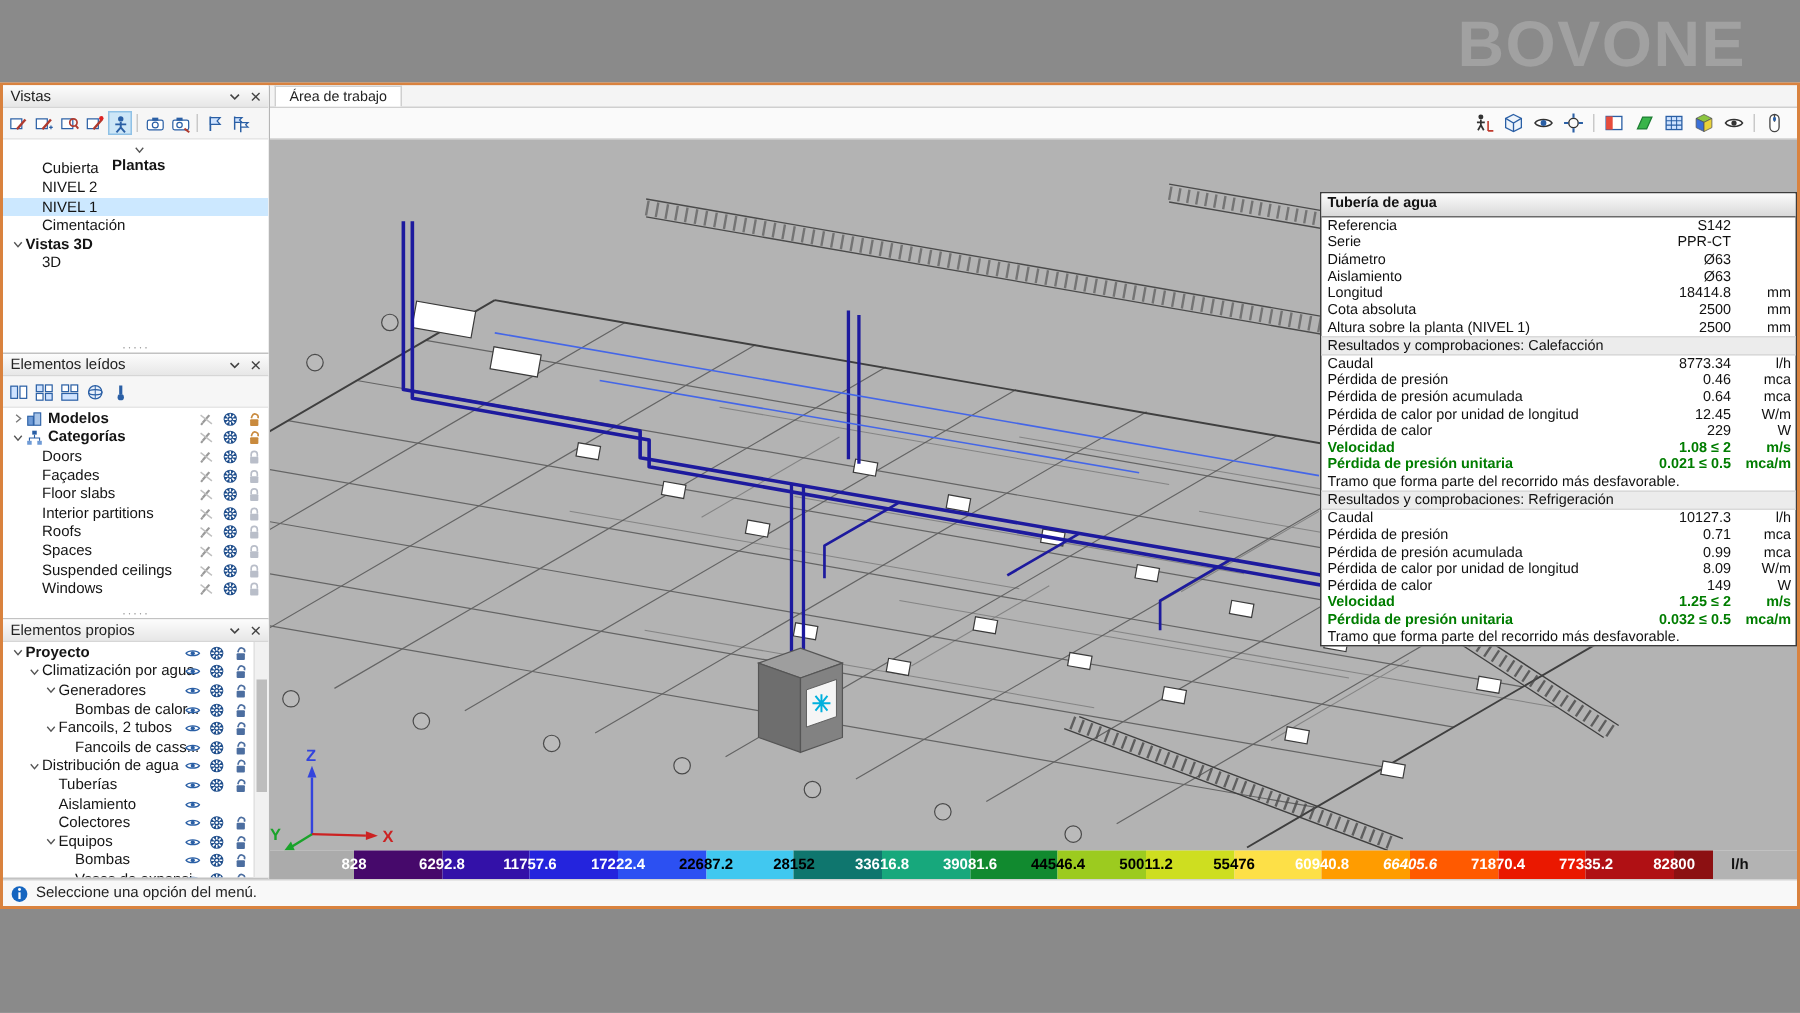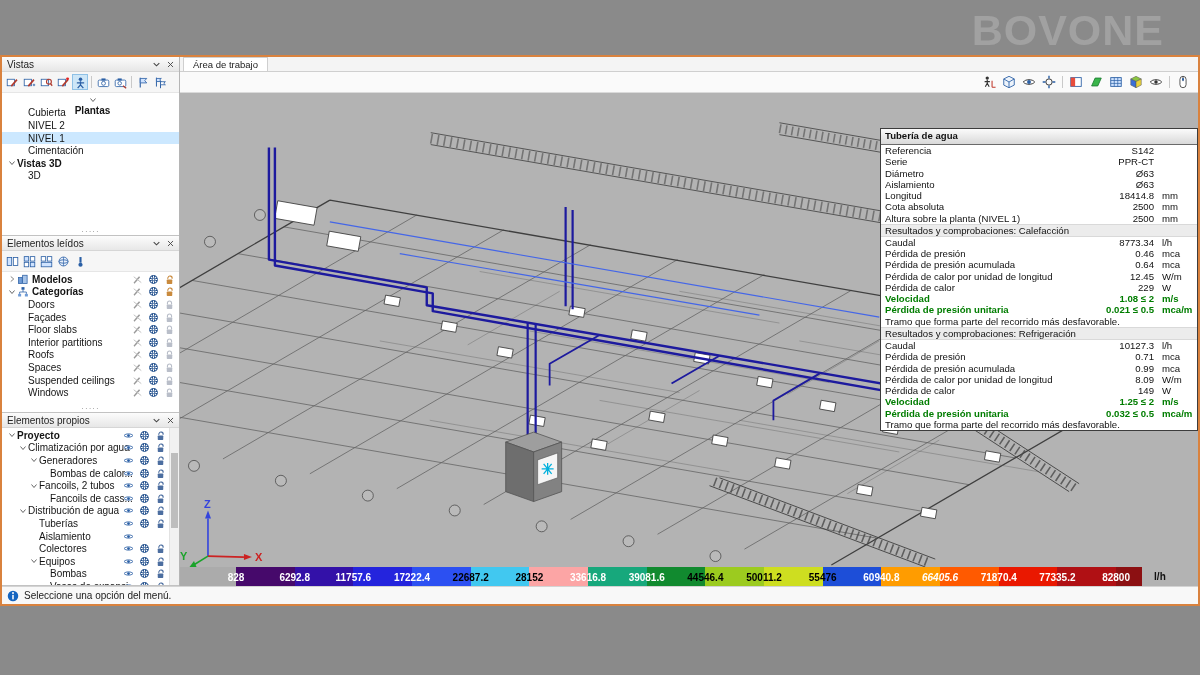--- a/index.html
+++ b/index.html
@@ -78,21 +78,21 @@
     padding-left:12px;font-weight:bold;}
   
   .info-panel{position:absolute;top:35px;right:0;width:316px;height:301px;background:#fff;
     border:1px solid #3c3c3c;z-index:10;display:flex;flex-direction:column;font-size:9.6px;color:#111;}
   .info-title{height:14px;flex:0 0 14px;background:linear-gradient(#fbfbfb,#d9d9d9);
     border-bottom:1px solid #6a6a6a;font-weight:bold;padding:1px 4px 0;}
   .info-rows{flex:1;display:flex;flex-direction:column;}
   .info-row{flex:1;display:flex;align-items:center;padding:0 3px 0 4px;min-height:0;}
   .info-row .lbl{flex:1;white-space:nowrap;overflow:hidden;}
   .info-row .val{width:74px;text-align:right;padding-right:8px;white-space:nowrap;}
-  .info-row .unit{width:32px;text-align:left;}
+  .info-row .unit{width:32px;text-align:right;}
   .info-row.section{background:#ececec;border-top:1px solid #d9d9d9;border-bottom:1px solid #d9d9d9;}
   .info-row.check{color:#007d00;font-weight:bold;}
 </style>
 </head>
 <body>
 
 <div class="watermark">BOVONE</div>
 
 <div class="app">
   <div class="app-body">
@@ -1355,36 +1355,36 @@
           </div>
           <div class="cb-cell" style="background: rgb(36, 36, 221);">
             <span class="cb-label" style="color: rgb(255, 255, 255);">11757.6</span>
           </div>
           <div class="cb-cell" style="background: rgb(44, 80, 242);">
             <span class="cb-label" style="color: rgb(255, 255, 255);">17222.4</span>
           </div>
           <div class="cb-cell" style="background: rgb(65, 200, 240);">
             <span class="cb-label" style="color: rgb(0, 0, 0);">22687.2</span>
           </div>
-          <div class="cb-cell" style="background: #fca5a5;">
+          <div class="cb-cell" style="background: #0f766e;">
             <span class="cb-label" style="color: rgb(0, 0, 0);">28152</span>
           </div>
           <div class="cb-cell" style="background: rgb(23, 168, 124);">
             <span class="cb-label" style="color: rgb(255, 255, 255);">33616.8</span>
           </div>
           <div class="cb-cell" style="background: rgb(17, 138, 47);">
             <span class="cb-label" style="color: rgb(255, 255, 255);">39081.6</span>
           </div>
           <div class="cb-cell" style="background: rgb(156, 203, 31);">
             <span class="cb-label" style="color: rgb(0, 0, 0);">44546.4</span>
           </div>
           <div class="cb-cell" style="background: rgb(206, 222, 32);">
             <span class="cb-label" style="color: rgb(0, 0, 0);">50011.2</span>
           </div>
-          <div class="cb-cell" style="background: #1d4ed8;">
+          <div class="cb-cell" style="background: #fde047;">
             <span class="cb-label" style="color: rgb(0, 0, 0);">55476</span>
           </div>
           <div class="cb-cell" style="background: rgb(255, 156, 0);">
             <span class="cb-label" style="color: rgb(255, 255, 255);">60940.8</span>
           </div>
           <div class="cb-cell" style="background: rgb(255, 90, 0);">
             <span class="cb-label" style="color: rgb(255, 255, 255); font-style: italic;">66405.6</span>
           </div>
           <div class="cb-cell" style="background: rgb(234, 24, 0);">
             <span class="cb-label" style="color: rgb(255, 255, 255);">71870.4</span>

